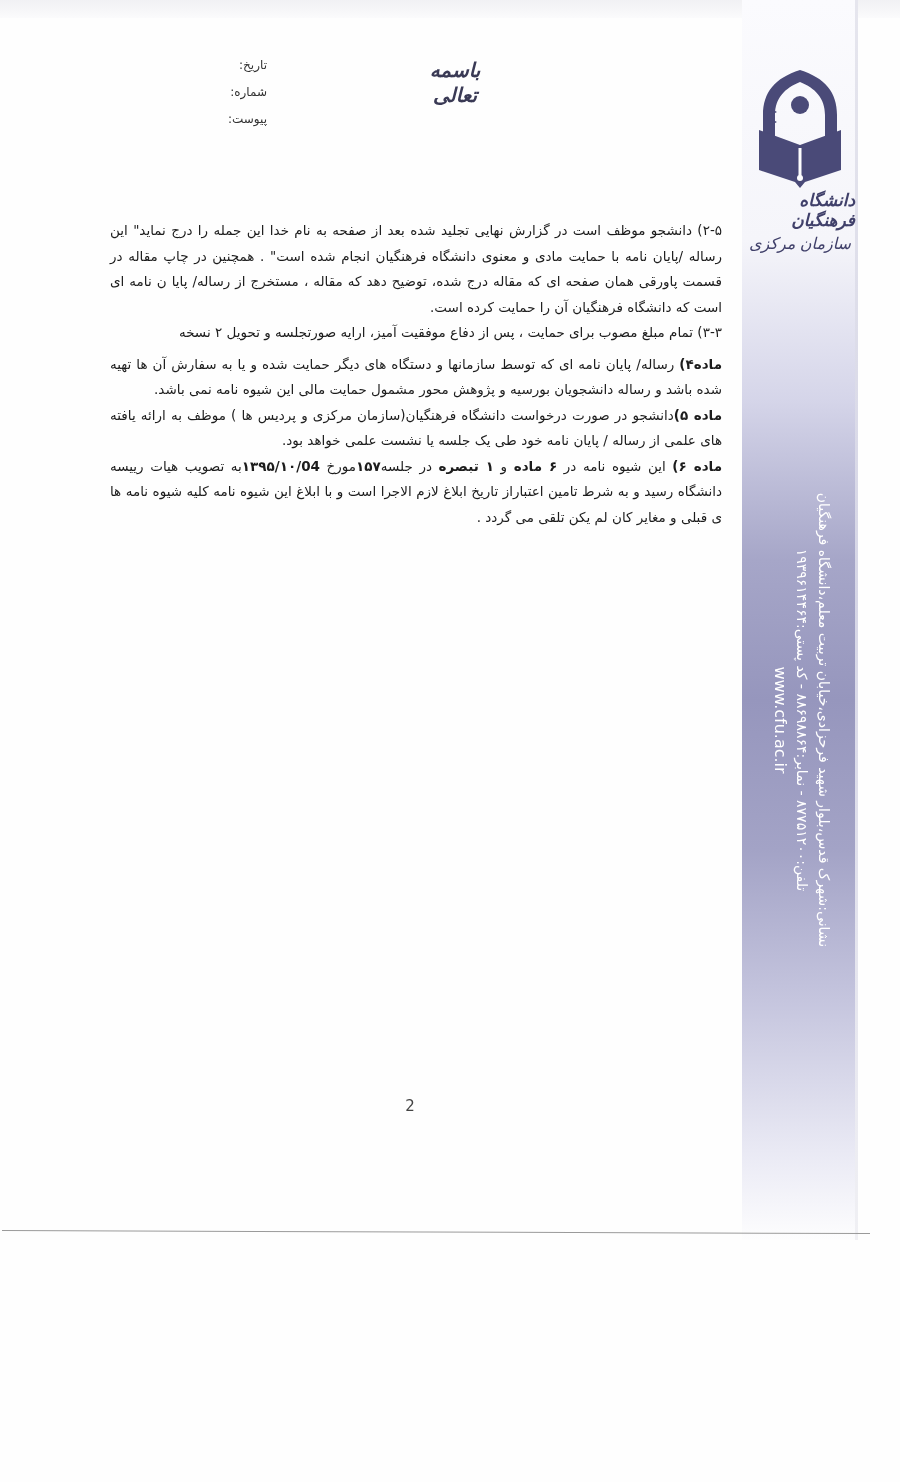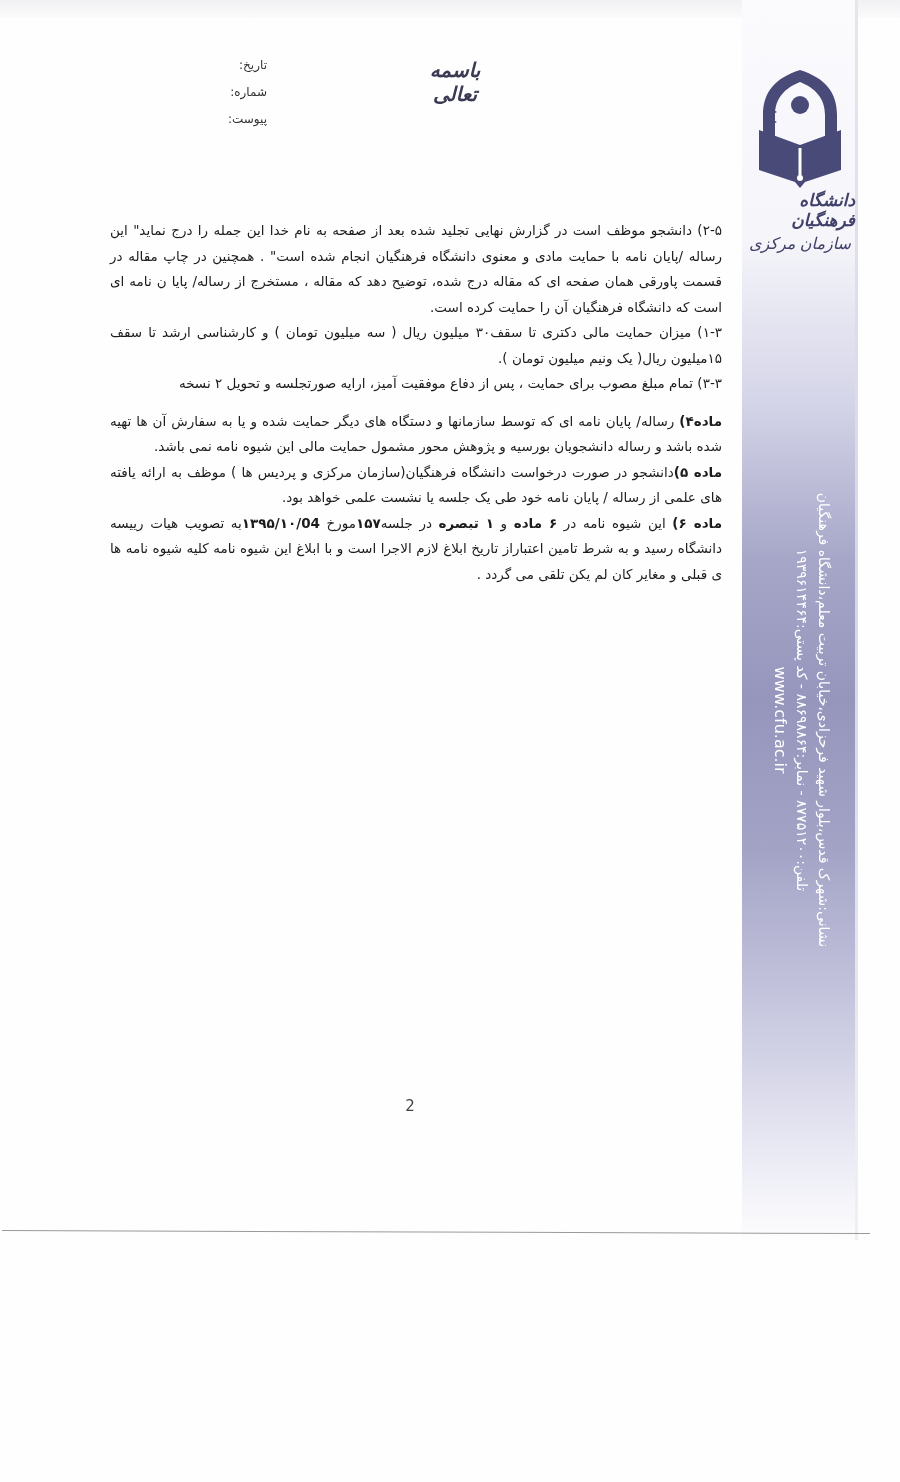--- a/index.html
+++ b/index.html
@@ -51,32 +51,32 @@
     .vertical-address .rot span { display: block; white-space: nowrap; }
     .vertical-address .rot .url { direction: ltr; font-size: 16px; }
 
     .header-labels {
       position: absolute; left: 207px; top: 52px; width: 60px; direction: rtl; 
       font-size: 12px; color: #333; line-height: 27px;
     }
     .header-labels span { display: block; }
     .bismillah {
       position: absolute; left: 410px; top: 58px; width: 90px; text-align: center;
-      font-family: Liberation Sans, sans-serif; font-style: italic; font-weight: bold;
+      font-family: Liberation Mono, monospace; font-style: italic; font-weight: bold;
       font-size: 20px; color: #3a3a55; direction: rtl;
     }
 
     .body-text {
       position: absolute; left: 110px; top: 218px; width: 612px;
       direction: rtl; text-align: justify; text-align-last: right;
       font-size: 13.5px; line-height: 25.5px; color: #1c1c1c;
     }
     .body-text p { margin: 0; }
     .body-text .indent { padding-right: 32px; }
-    .body-text .gap { margin-top: 12px; }
+    .body-text .gap { margin-top: 6px; }
     .body-text b { font-weight: bold; }
 
     .page-number {
       position: absolute; left: 398px; top: 1097px; width: 24px; text-align: center;
       font-size: 15px; color: #444;
     }
     .cut-line {
       position: absolute; left: 2px; top: 1230px; width: 868px; height: 1px;
       background: #9a9a9a; transform: rotate(0.2deg); transform-origin: left center;
     }
@@ -118,21 +118,20 @@
 
   <div class="header-labels">
     <span>تاریخ:</span>
     <span>شماره:</span>
     <span>پیوست:</span>
   </div>
   <div class="bismillah">باسمه تعالی</div>
 
   <div class="body-text">
     <p>۲-۵) دانشجو موظف است در گزارش نهایی تجلید شده بعد از صفحه به نام خدا این جمله را درج نماید" این رساله /پایان نامه با حمایت مادی و معنوی دانشگاه فرهنگیان انجام شده است" . همچنین در چاپ مقاله در قسمت پاورقی همان صفحه ای که مقاله درج شده، توضیح دهد که مقاله ، مستخرج از رساله/ پایا ن نامه ای است که دانشگاه فرهنگیان آن را حمایت کرده است.</p>
-    <p>۱-۳) میزان حمایت مالی دکتری تا سقف۳۰ میلیون ریال ( سه میلیون تومان ) و کارشناسی ارشد تا سقف  ۱۵میلیون ریال( یک ونیم میلیون تومان ).</p>
     <p>۳-۳) تمام مبلغ مصوب برای حمایت ، پس از دفاع موفقیت آمیز، ارایه صورتجلسه و تحویل ۲ نسخه</p>
     <p class="gap"><b>ماده۴)</b><span> رساله/ پایان نامه ای که توسط سازمانها و دستگاه های دیگر حمایت شده و یا به سفارش آن ها تهیه شده باشد و رساله دانشجویان بورسیه و پژوهش محور مشمول حمایت مالی این شیوه نامه نمی باشد.</span></p>
     <p><b>ماده ۵)</b><span>دانشجو در صورت درخواست دانشگاه فرهنگیان(سازمان مرکزی و پردیس ها ) موظف به  ارائه یافته های علمی از رساله / پایان نامه خود  طی یک جلسه یا نشست علمی خواهد بود.</span></p>
     <p><b>ماده ۶)</b><span> این شیوه نامه در </span><b>۶ ماده</b><span> و </span><b>۱ تبصره</b><span> در جلسه</span><b>۱۵۷</b><span>مورخ  </span><b>۱۳۹۵/۱۰/04</b><span>به تصویب هیات رییسه دانشگاه  رسید و به شرط تامین اعتباراز تاریخ ابلاغ لازم الاجرا است و با ابلاغ این شیوه نامه کلیه شیوه نامه ها ی قبلی و مغایر کان لم یکن تلقی می گردد .</span></p>
   </div>
 
   <div class="page-number">2</div>
   <div class="cut-line"></div>
   <div class="watermark">fzal.cfu.ac.ir</div>
 </div>

